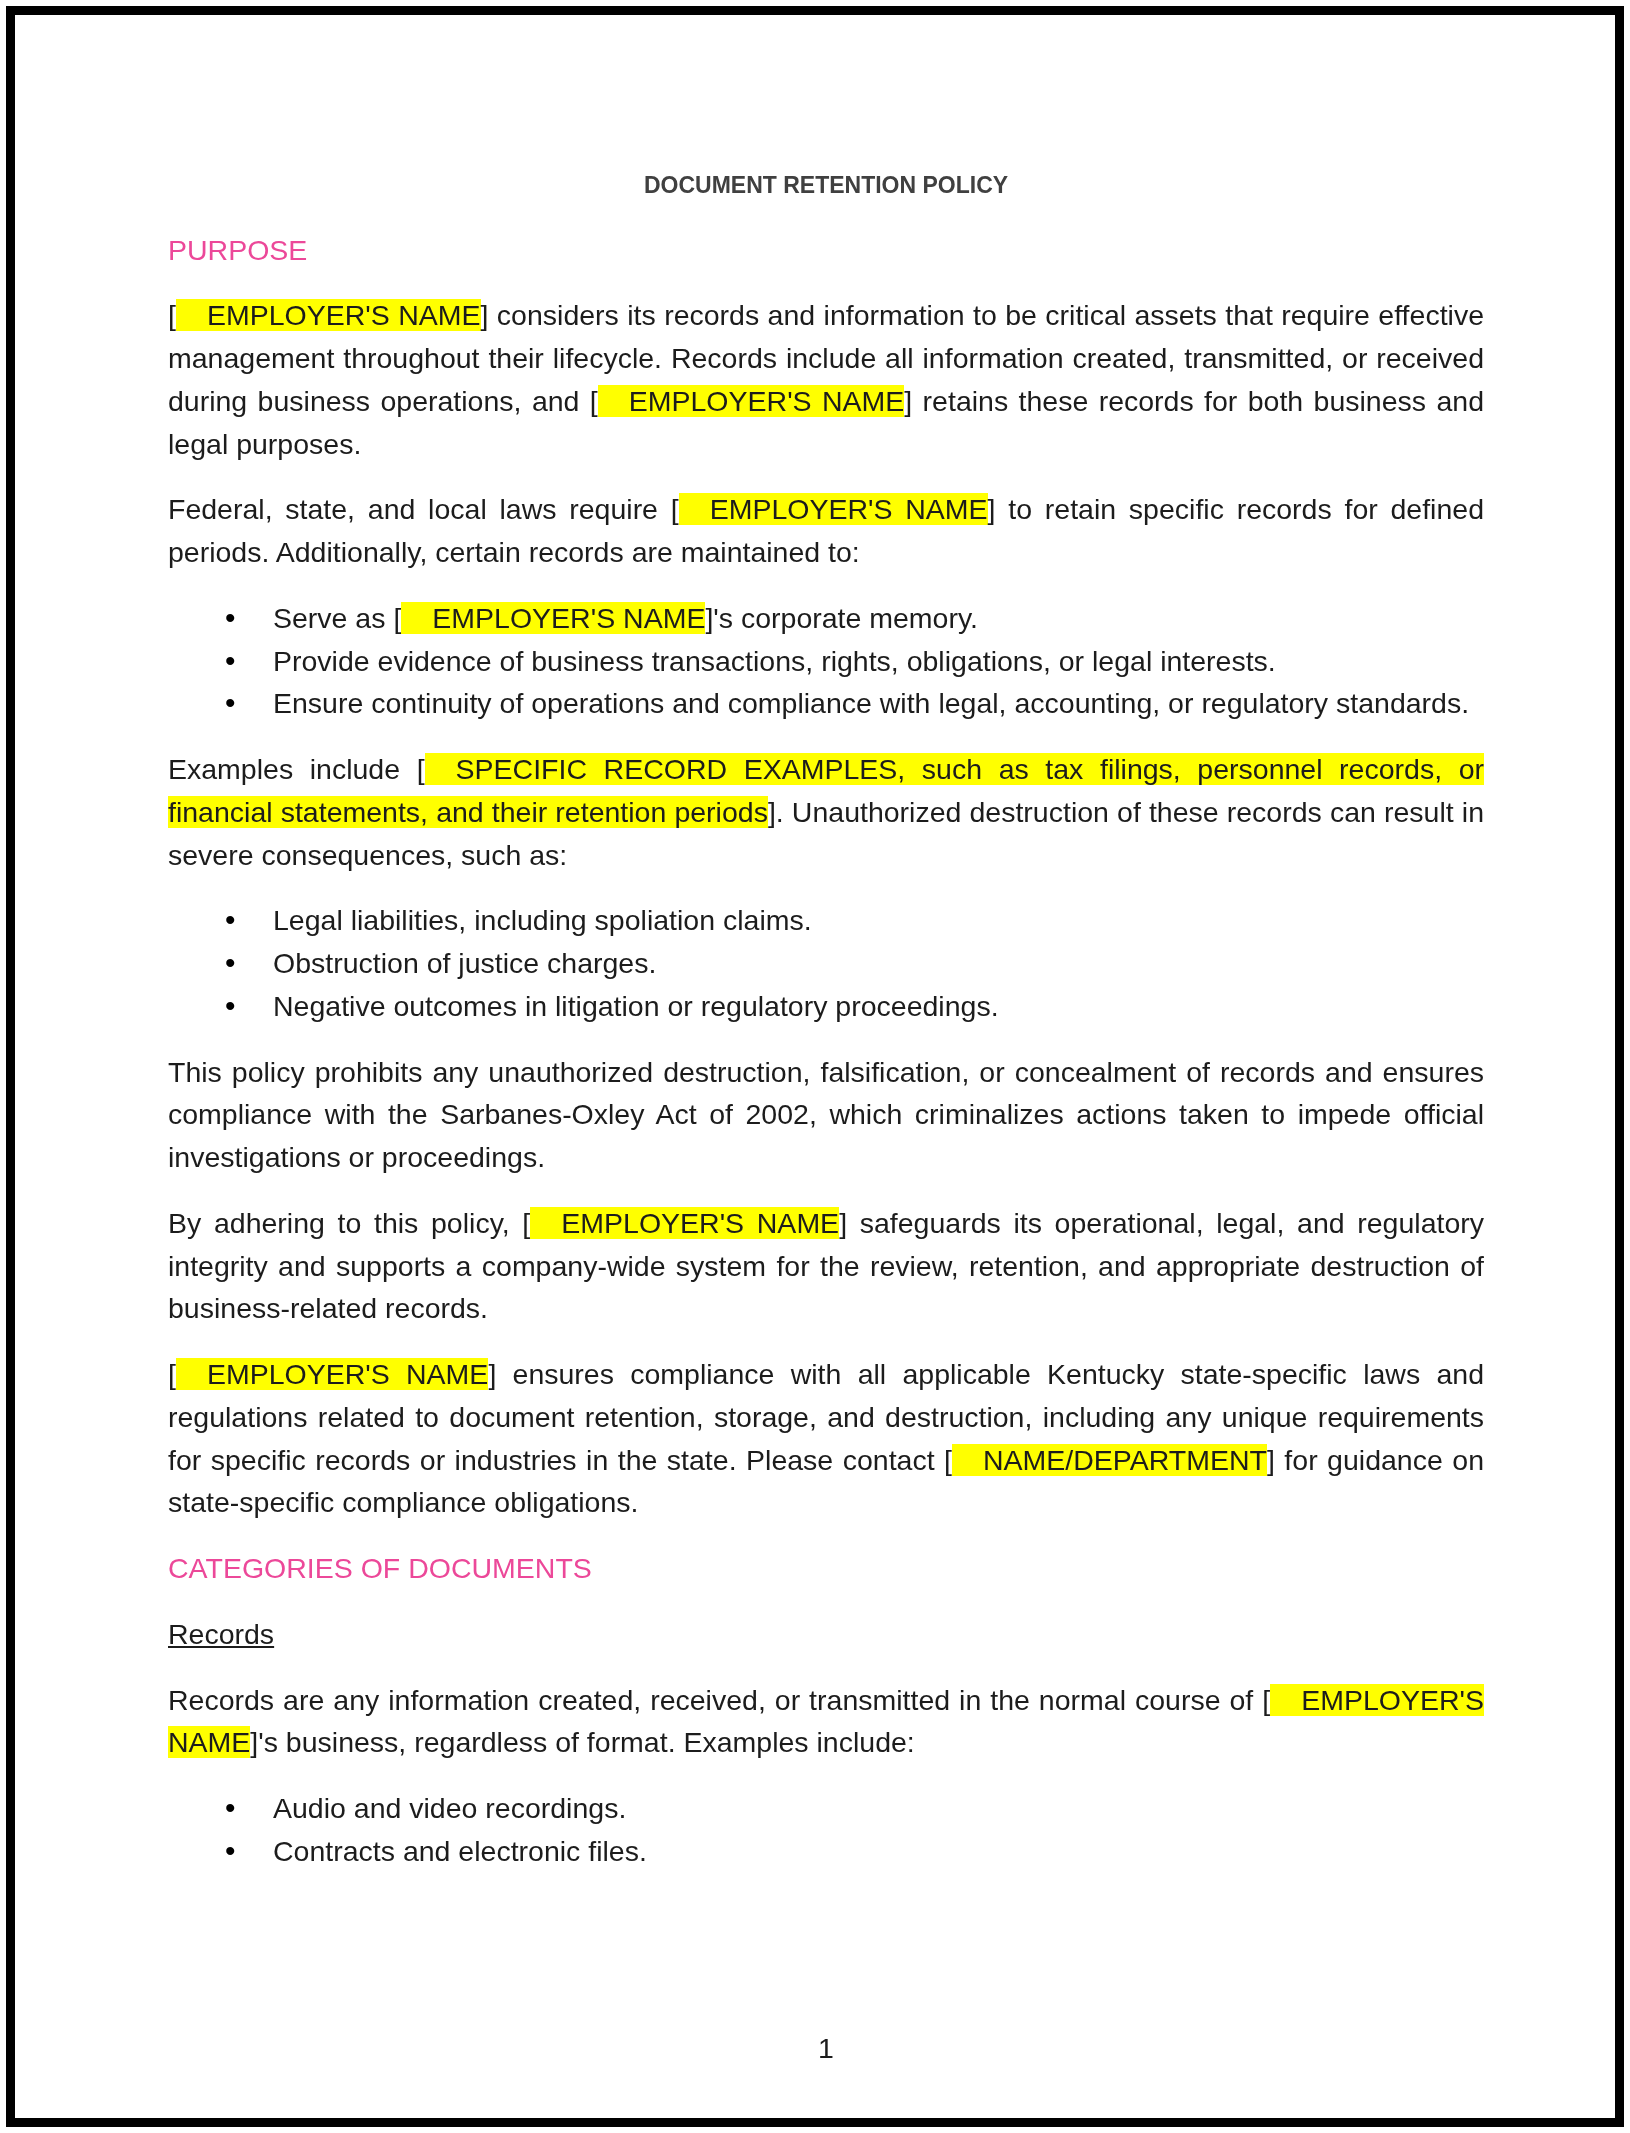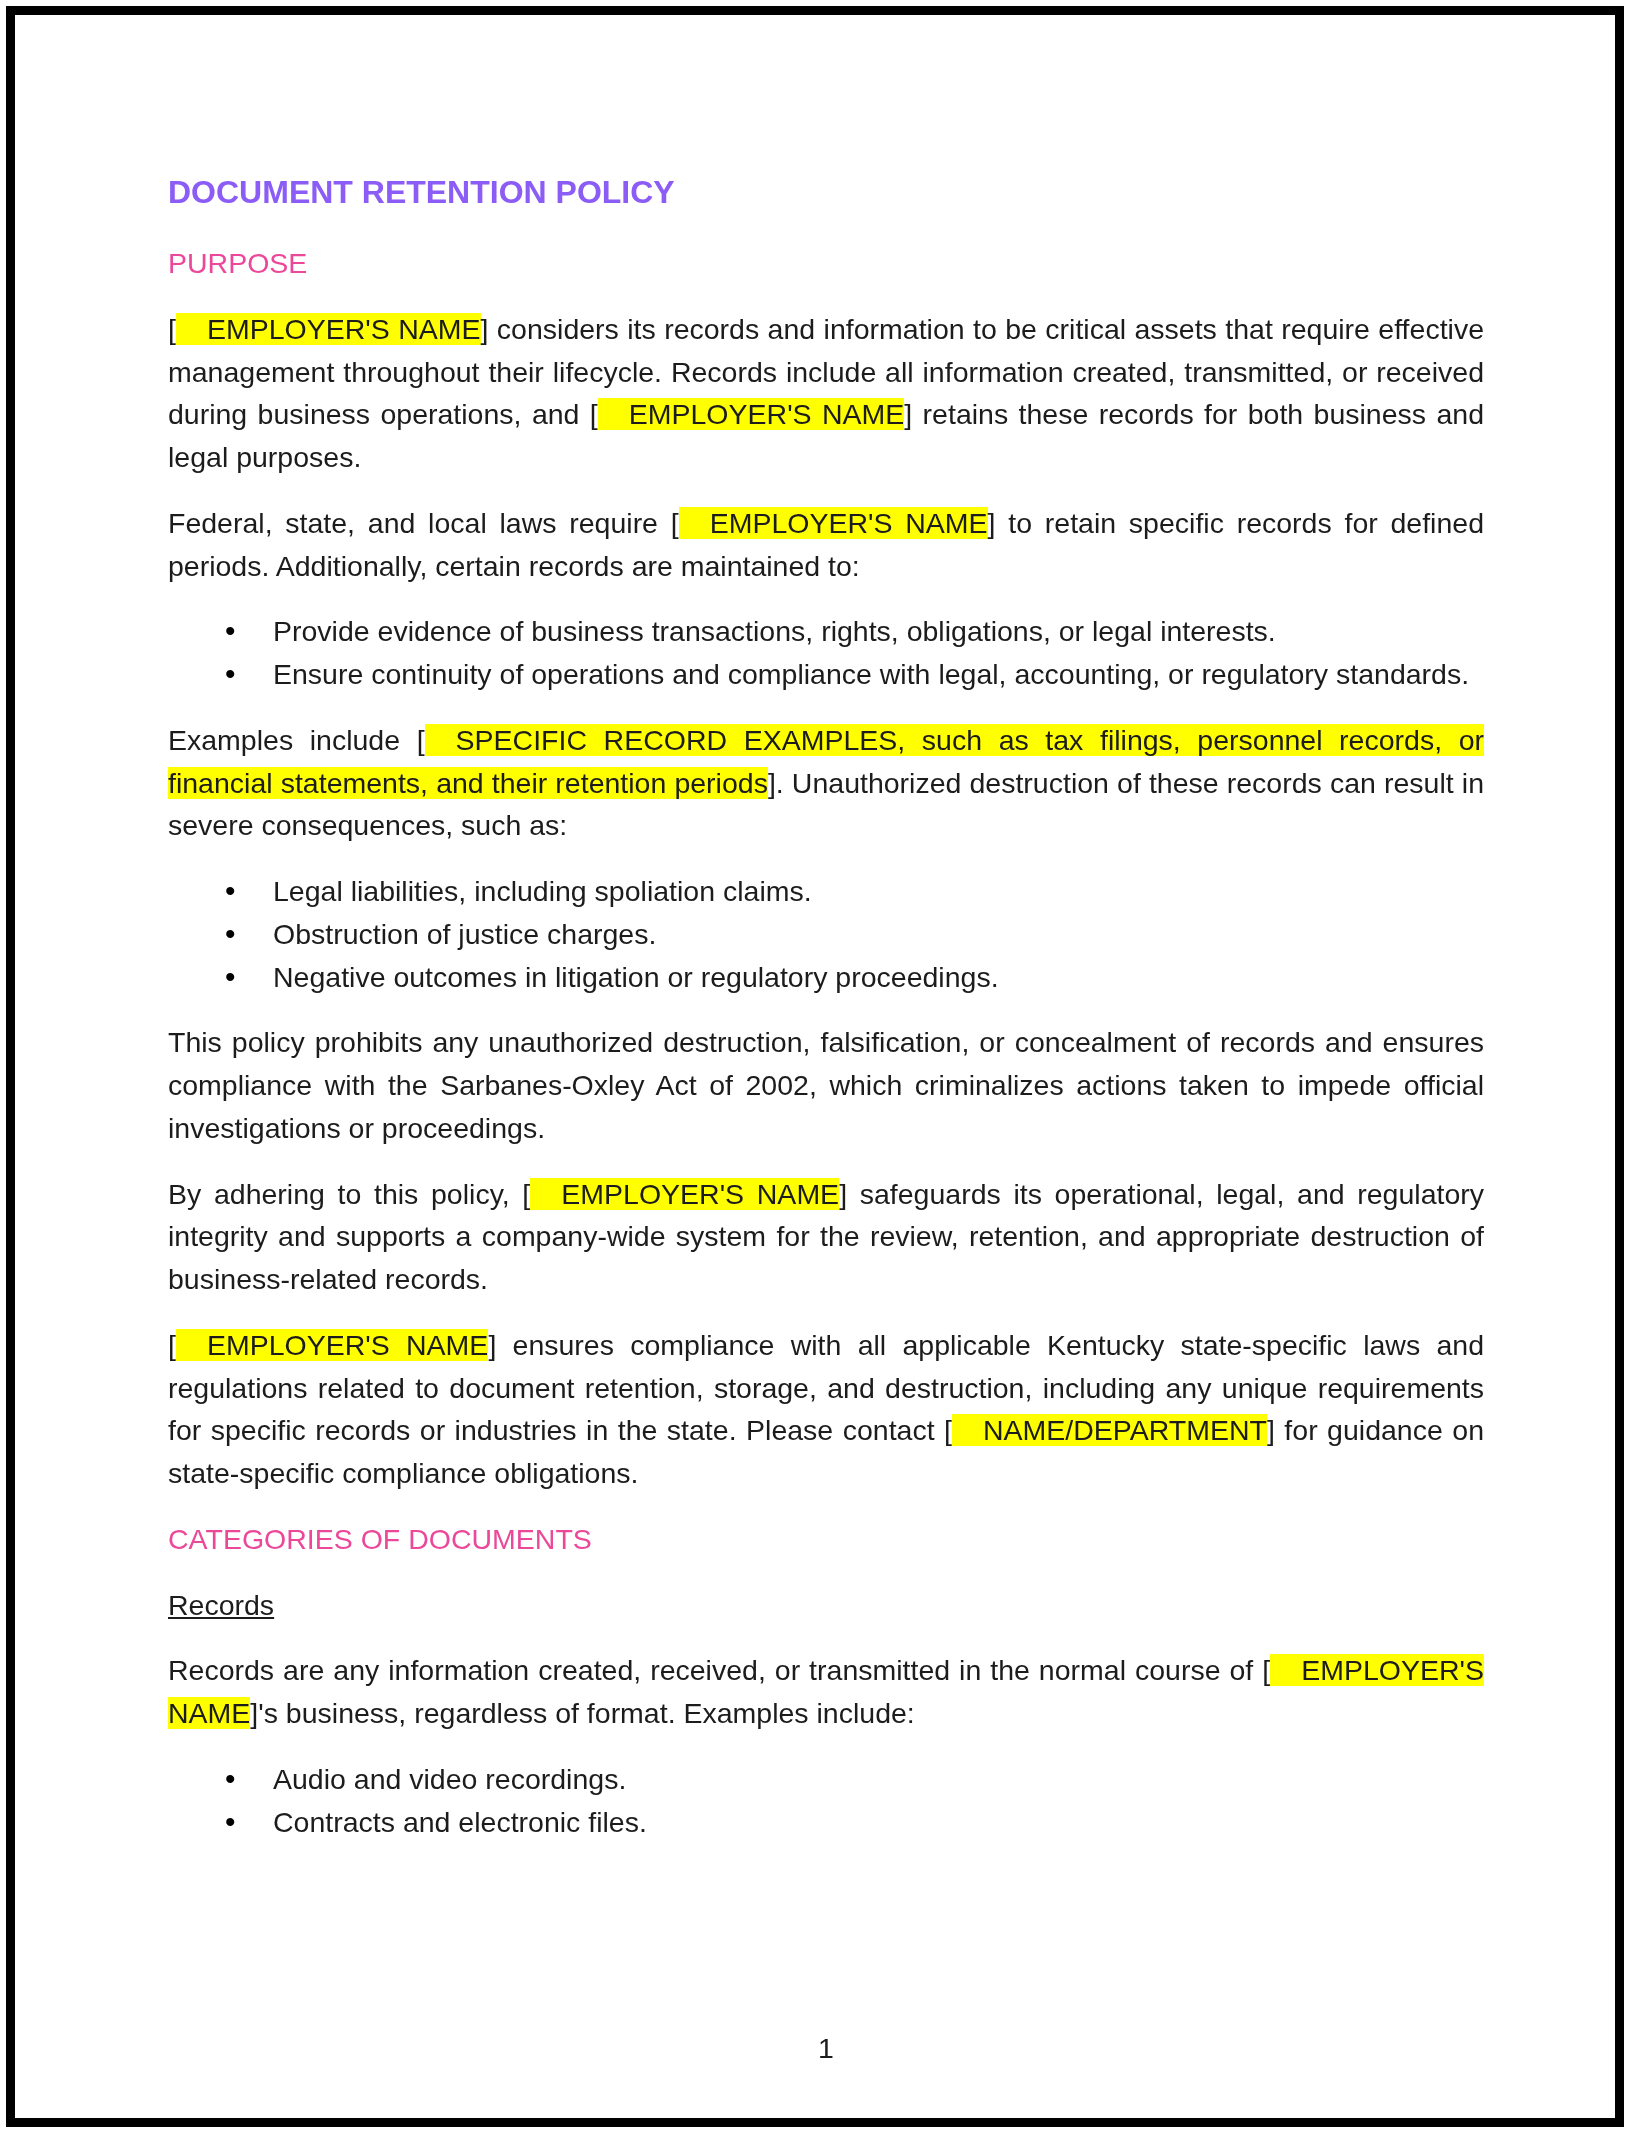--- a/index.html
+++ b/index.html
@@ -20,23 +20,24 @@
   }
   .content {
     position: absolute;
     top: 0; left: 0;
     width: 100%; height: 100%;
     padding: 168px 146px 0 168px;
     font-size: 28.5px;
     line-height: 1.5;
   }
   .title {
-    font-size: 32px;
+    font-size: 23px;
     font-weight: bold;
-    color: #8b5cf6;
+    color: #404040;
+    text-align: center;
     margin: 0 0 26px 0;
   }
   .doc-body h2 {
     font-size: 28.5px;
     font-weight: normal;
     color: #ec4899;
     margin: 0 0 23px 0;
   }
   .doc-body h3 {
     font-size: 28.5px;
@@ -84,20 +85,21 @@
 
 <div class="frame"></div>
 
 <div class="content">
   <h1 class="title">DOCUMENT RETENTION POLICY</h1>
   <div class="doc-body" id="doc-body">
       <h2>PURPOSE</h2>
       <p><span>[</span><span class="hl">EMPLOYER'S NAME</span><span>] considers its records and information to be critical assets that require effective management throughout their lifecycle. Records include all information created, transmitted, or received during business operations, and [</span><span class="hl">EMPLOYER'S NAME</span><span>] retains these records for both business and legal purposes.</span></p>
       <p><span>Federal, state, and local laws require [</span><span class="hl">EMPLOYER'S NAME</span><span>] to retain specific records for defined periods. Additionally, certain records are maintained to:</span></p>
       <ul>
+        <li><span>Serve as [</span><span class="hl">EMPLOYER'S NAME</span><span>]'s corporate memory.</span></li>
         <li><span>Provide evidence of business transactions, rights, obligations, or legal interests.</span></li>
         <li><span>Ensure continuity of operations and compliance with legal, accounting, or regulatory standards.</span></li>
       </ul>
       <p><span>Examples include [</span><span class="hl">SPECIFIC RECORD EXAMPLES, such as tax filings, personnel records, or financial statements, and their retention periods</span><span>]. Unauthorized destruction of these records can result in severe consequences, such as:</span></p>
       <ul>
         <li><span>Legal liabilities, including spoliation claims.</span></li>
         <li><span>Obstruction of justice charges.</span></li>
         <li><span>Negative outcomes in litigation or regulatory proceedings.</span></li>
       </ul>
       <p><span>This policy prohibits any unauthorized destruction, falsification, or concealment of records and ensures compliance with the Sarbanes-Oxley Act of 2002, which criminalizes actions taken to impede official investigations or proceedings.</span></p>

